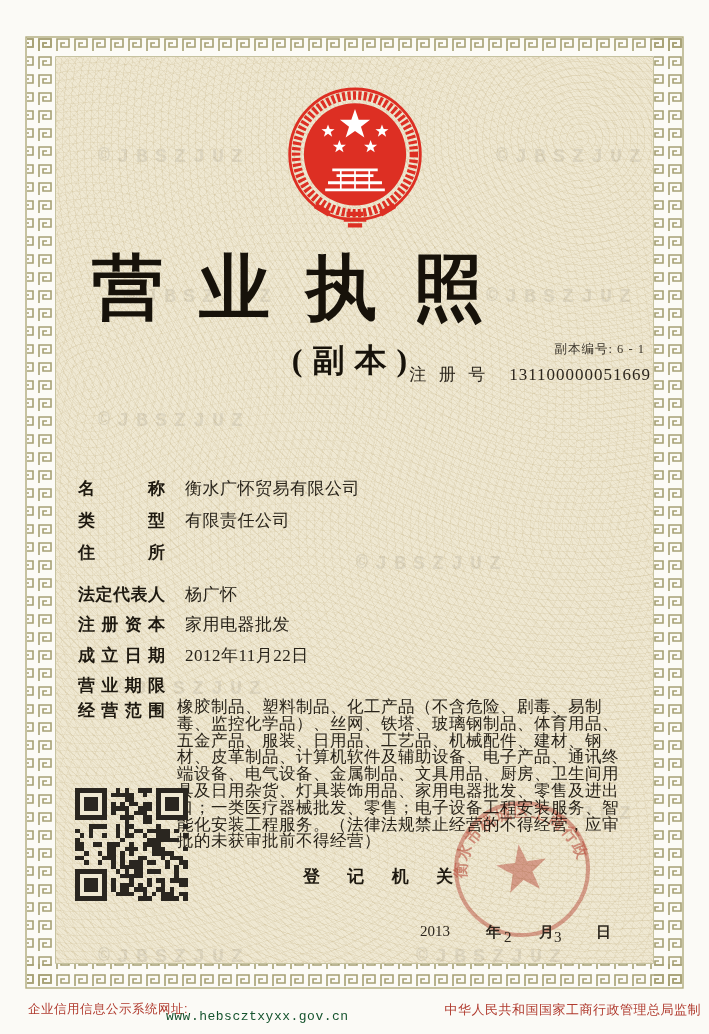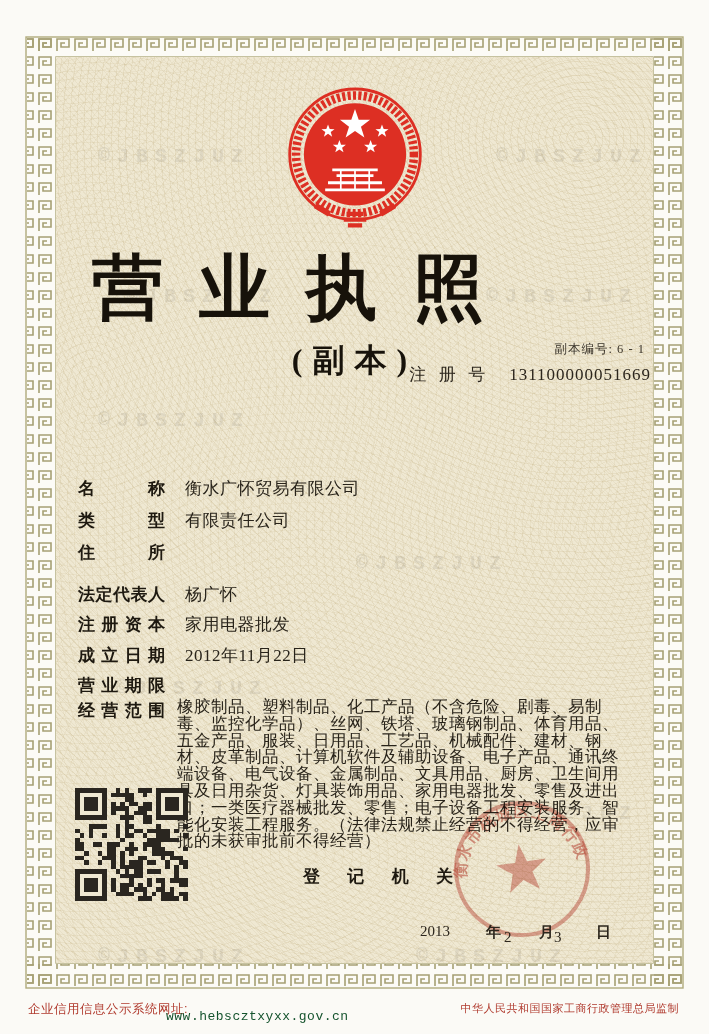--- a/index.html
+++ b/index.html
@@ -83,21 +83,21 @@
 
   .footer-left{
     position:absolute;left:28px;top:1001px;font-size:12.5px;color:#b03a2e;
     font-family:"Liberation Sans",sans-serif;letter-spacing:.5px;
   }
   .footer-url{
     position:absolute;left:166px;top:1009px;font-size:13px;color:#14532d;
     font-family:"Liberation Mono","DejaVu Sans Mono",monospace;letter-spacing:.5px;
   }
   .footer-right{
-    position:absolute;right:30px;top:1001px;font-size:11px;color:#b03a2e;
+    position:absolute;right:8px;top:1001px;font-size:13px;color:#b03a2e;
     font-family:"Liberation Sans",sans-serif;letter-spacing:.5px;
   }
 </style>
 </head>
 <body>
 
 <div class="page">
 
   <svg class="frame" viewBox="0 0 709 1034">
     <defs>

